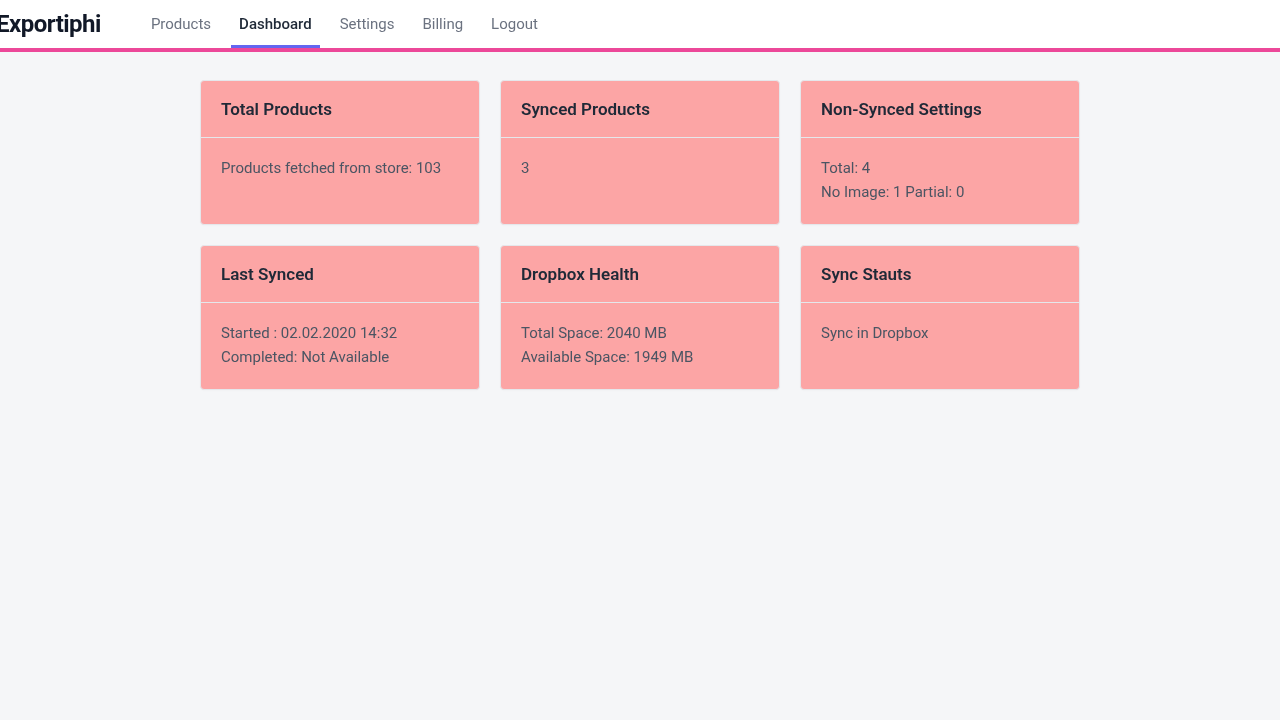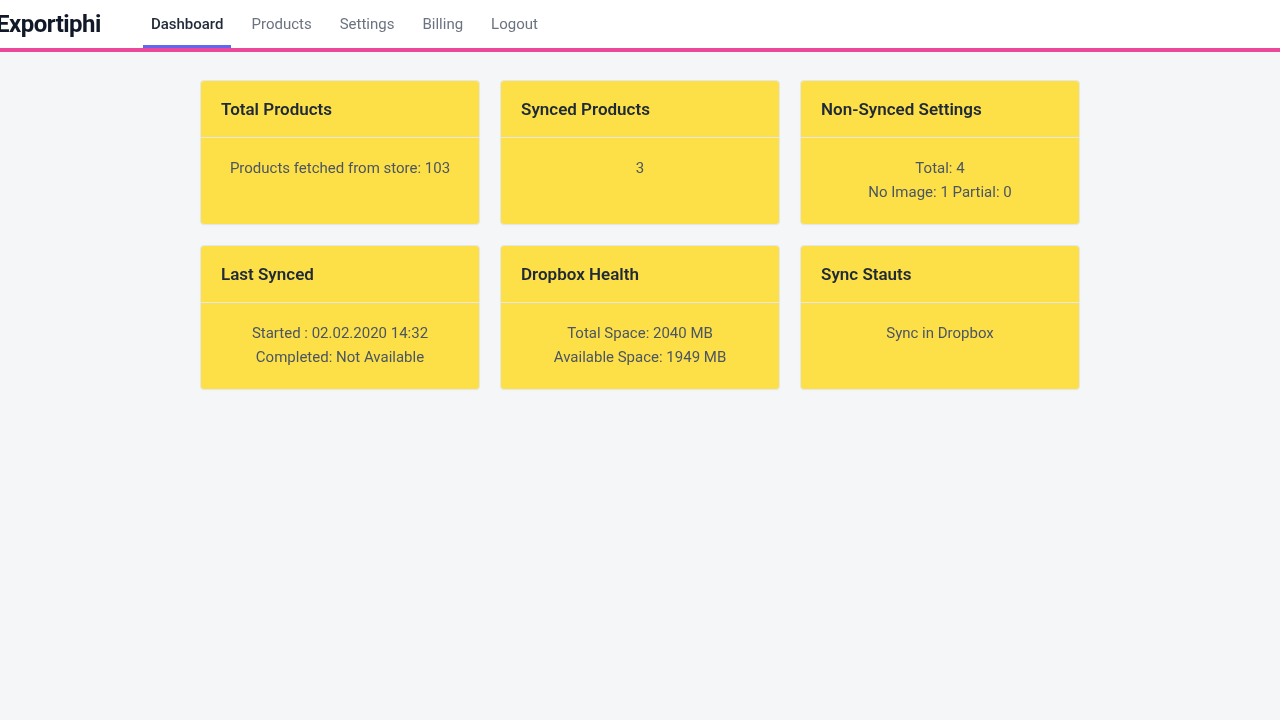--- a/index.html
+++ b/index.html
@@ -54,52 +54,51 @@
     }
     .content {
       padding: 28px 200px 0 200px;
     }
     .grid {
       display: grid;
       grid-template-columns: repeat(3, 1fr);
       gap: 20px;
     }
     .card {
-      background: #fde047;
+      background: #fca5a5;
       border: 1px solid #e5e7eb;
       border-radius: 4px;
       box-shadow: 0 1px 2px rgba(0,0,0,0.02);
     }
     .card-header {
       padding: 18px 20px;
       border-bottom: 1px solid #e5e7eb;
     }
     .card-title {
       font-size: 17px;
       font-weight: 600;
       color: #1f2937;
     }
     .card-body {
       padding: 18px 20px 20px 20px;
     }
     .card-text {
       font-size: 15px;
       color: #4b5563;
       line-height: 1.6;
-      text-align: center;
     }
   </style>
 </head>
 <body>
 
 <div class="header">
   <div class="logo">Exportiphi</div>
   <div class="nav">
+    <div class="nav-item">Products</div>
     <div class="nav-item active">Dashboard</div>
-    <div class="nav-item">Products</div>
     <div class="nav-item">Settings</div>
     <div class="nav-item">Billing</div>
     <div class="nav-item">Logout</div>
   </div>
 </div>
 
 <div class="content">
   <div class="grid">
 
     <div class="card">

